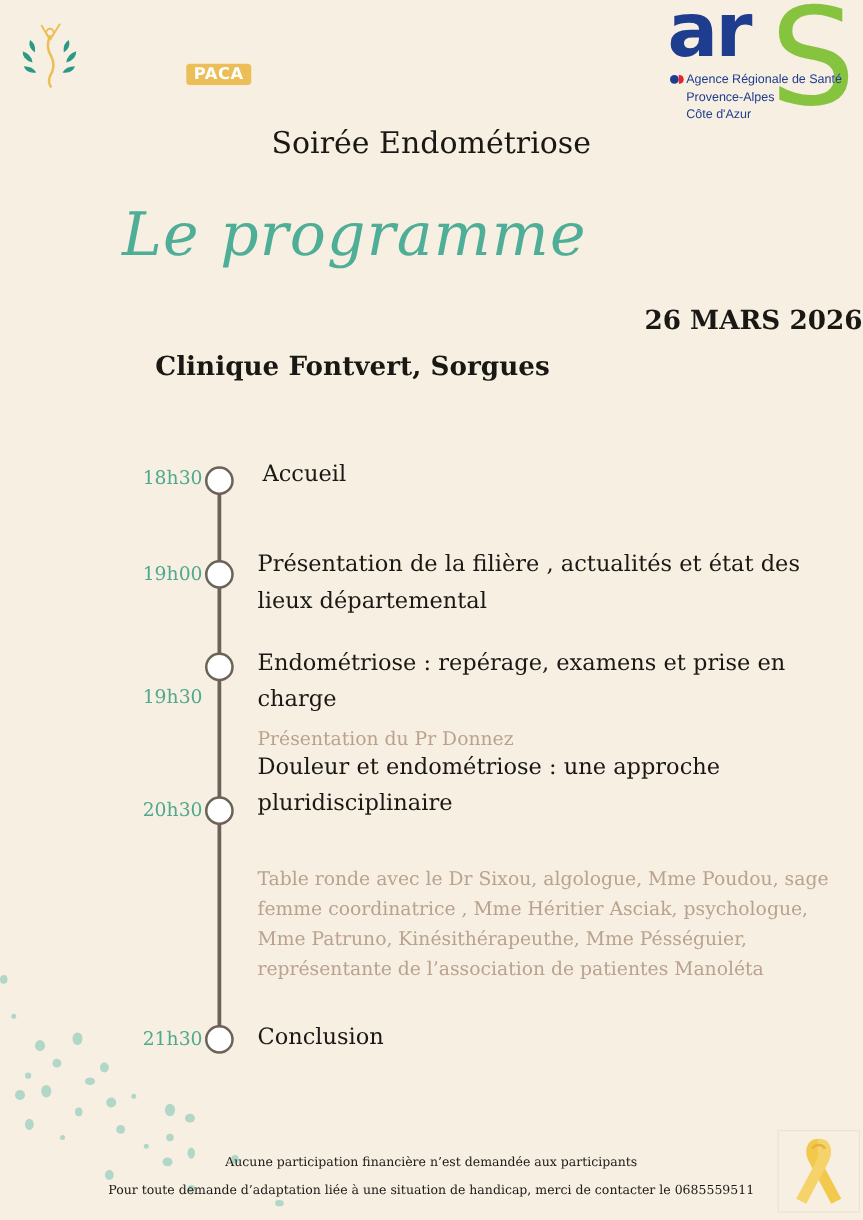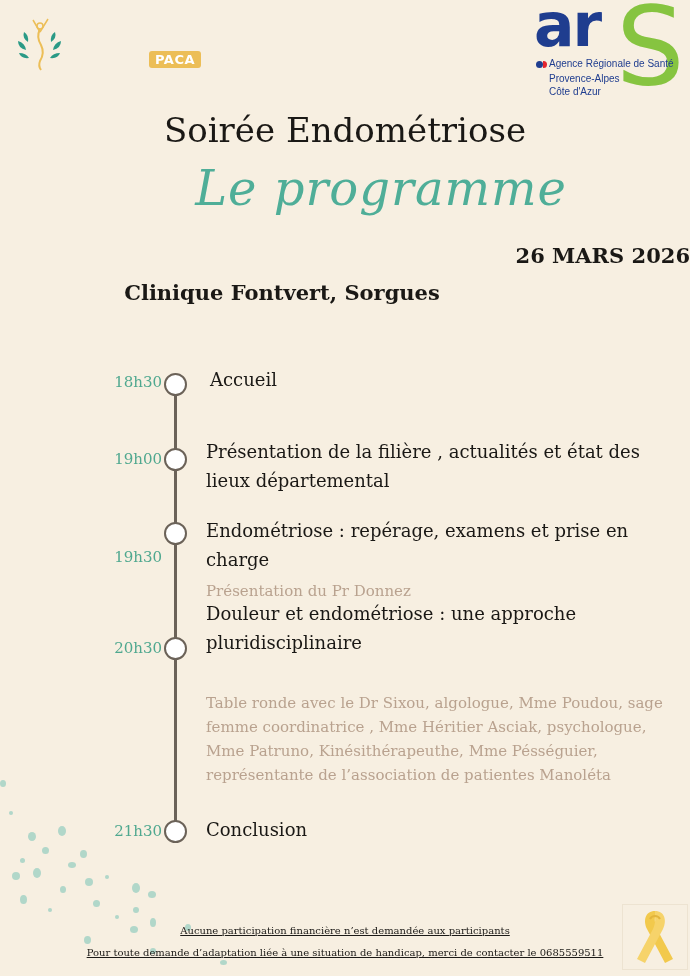--- a/index.html
+++ b/index.html
@@ -49,25 +49,25 @@
   #logo-ars .sub1 .half { display:inline-block; width:4px; height:7px; border-radius:0 4px 4px 0; background:#e3262f; vertical-align: middle; margin-right: 2px; }
   #logo-ars .sub2, #logo-ars .sub3 {
     position: absolute; left: 4px;
     font-family: "Liberation Sans", sans-serif; font-size: 10px; color: #1f3d8f; margin-left: 13px;
   }
   #logo-ars .sub2 { top: 69px; }
   #logo-ars .sub3 { top: 82px; }
 
   
   #title {
-    left: 0; width: 690px; top: 110px; text-align: center;
-    font-size: 34px; color: #1a1815; font-family: "DejaVu Serif", serif;
+    left: 0; width: 690px; top: 100px; text-align: center;
+    font-size: 24px; color: #1a1815; font-family: "DejaVu Serif", serif;
   }
   #subtitle {
-    left: 0; width: 567px; top: 160px; text-align: right;
+    left: 0; width: 567px; top: 160px; text-align: center;
     font-size: 48px; color: #4fae98; font-style: italic;
     font-family: "DejaVu Serif", "Liberation Serif", serif; letter-spacing: 1px;
   }
   #date {
     left: 0; width: 690px; top: 243px; text-align: right;
     font-size: 21px; font-weight: bold; color: #1a1815;
   }
   #venue {
     left: 0; width: 564px; top: 280px; text-align: center;
     font-size: 21px; color: #1a1815; font-weight: bold;
@@ -91,21 +91,21 @@
     font-size: 18px; line-height: 29px; color: #1a1815;
   }
   .item-desc {
     position: absolute; left: 206px; width: 480px;
     font-size: 15px; line-height: 24px; color: #b9a28f;
   }
 
   
   .footer-line {
     position: absolute; left: 0; width: 690px; text-align: center;
-    font-size: 10px; color: #1c1a17; text-decoration: underline;
+    font-size: 10px; color: #1c1a17;
   }
   #ribbon-box {
     left: 622px; top: 904px; width: 66px; height: 66px;
     border: 1px solid #ede3d1; box-sizing: border-box;
   }
   .dots span {
     position: absolute; border-radius: 50%; background: #a9d4c6; opacity: .9;
   }
 </style>
 </head>

